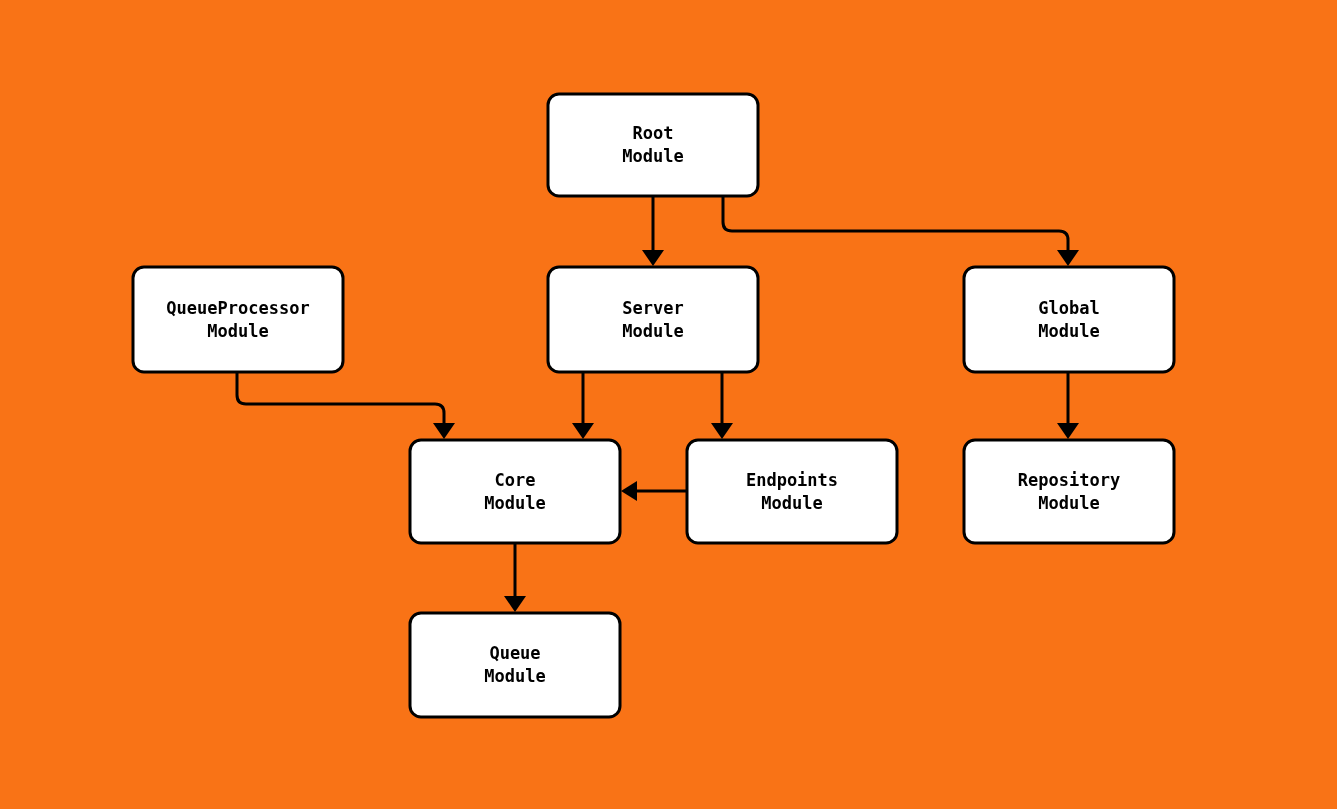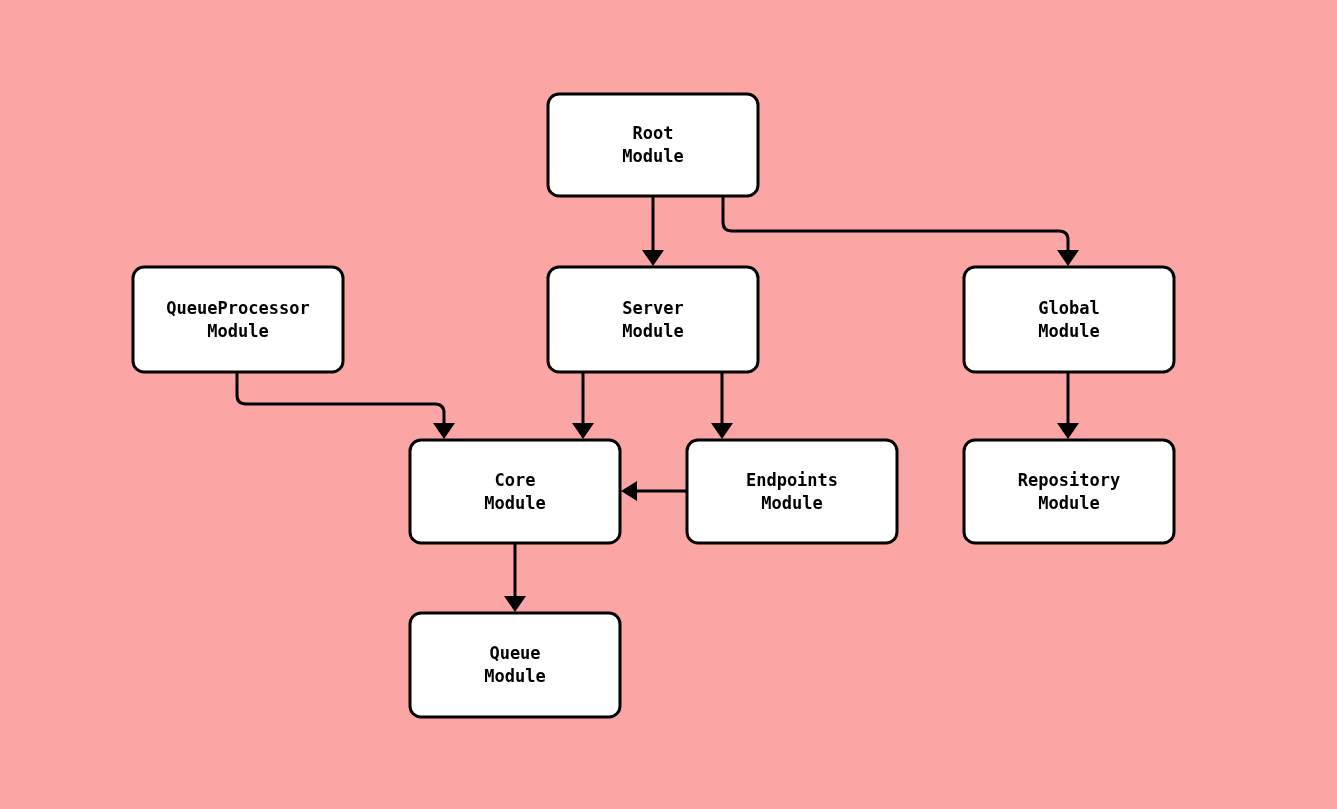--- a/index.html
+++ b/index.html
@@ -5,21 +5,21 @@
 <style>
   html, body {
     margin: 0;
     padding: 0;
     background: #ffffff;
   }
   #diagram-root {
     position: relative;
     width: 1337px;
     height: 809px;
-    background: #fca5a5;
+    background: #f97316;
     overflow: hidden;
     font-family: "DejaVu Sans Mono", "Liberation Mono", monospace;
   }
   #diagram-svg {
     position: absolute;
     left: 0;
     top: 0;
     width: 1337px;
     height: 809px;
     display: block;

